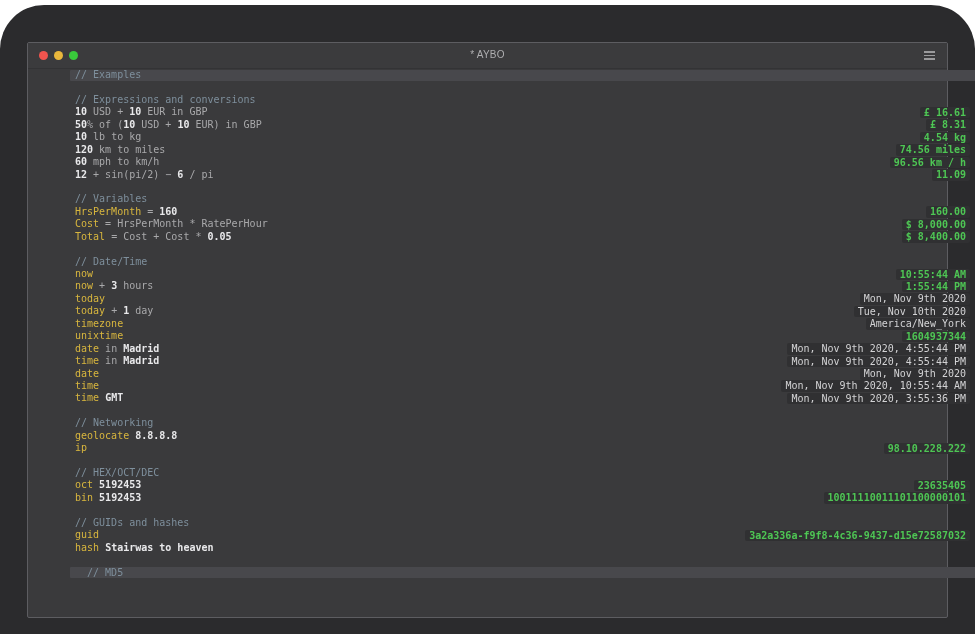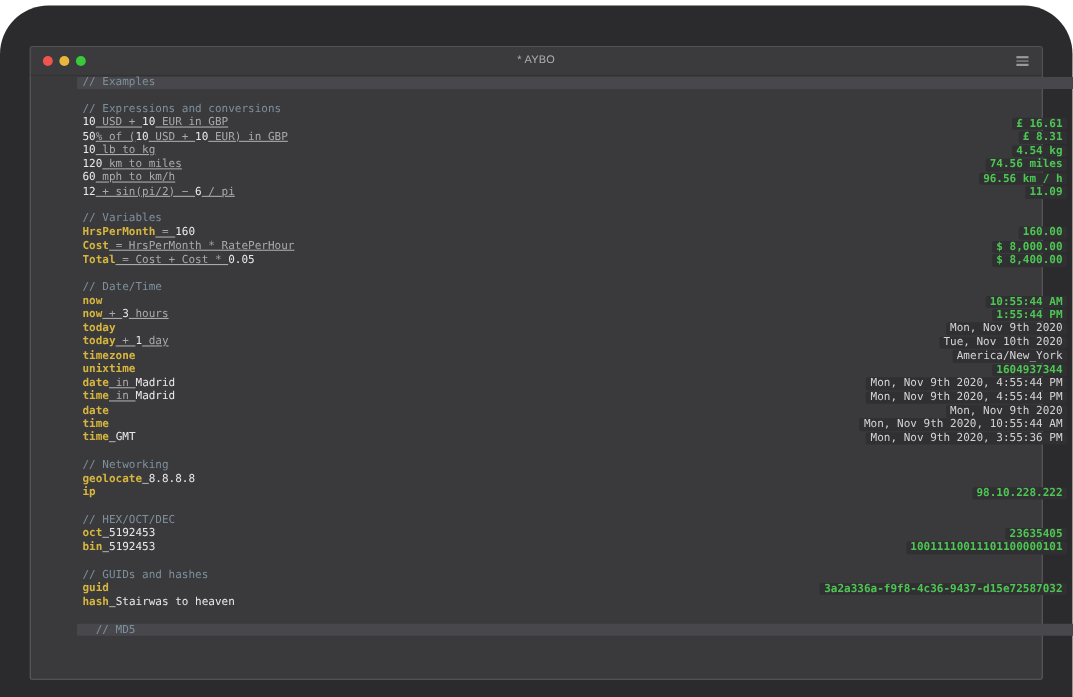--- a/index.html
+++ b/index.html
@@ -47,23 +47,23 @@
   .line {
     position:relative; height:12.45px; line-height:12.45px;
     padding-left:11px; white-space:pre;
   }
   .line.hl::before {
     content:""; position:absolute; left:6px; right:6px; top:0.5px; bottom:0.5px;
     background:#48484c; border-radius:1px;
   }
   .tok { position:relative; white-space:pre; }
   .tok.c { color:#7e8f9c; }
-  .tok.k { color:#d8b63e; font-weight:bold; }
-  .tok.n { color:#e9e9eb; font-weight:normal; }
-  .tok.p { color:#a9a9ab;text-decoration:underline; }
+  .tok.k { color:#d8b63e; font-weight:normal; }
+  .tok.n { color:#e9e9eb; font-weight:bold; }
+  .tok.p { color:#a9a9ab; }
 
   .result {
     position:absolute; right:13px; top:0.5px; height:11.5px; line-height:11.5px;
     background:#303032; border-radius:2px; padding:0 4px;
     white-space:pre;
     text-align:right;
   }
   .result.green { color:#4ec654; font-weight:bold; }
   .result.white { color:#d3d3d5; }
 

